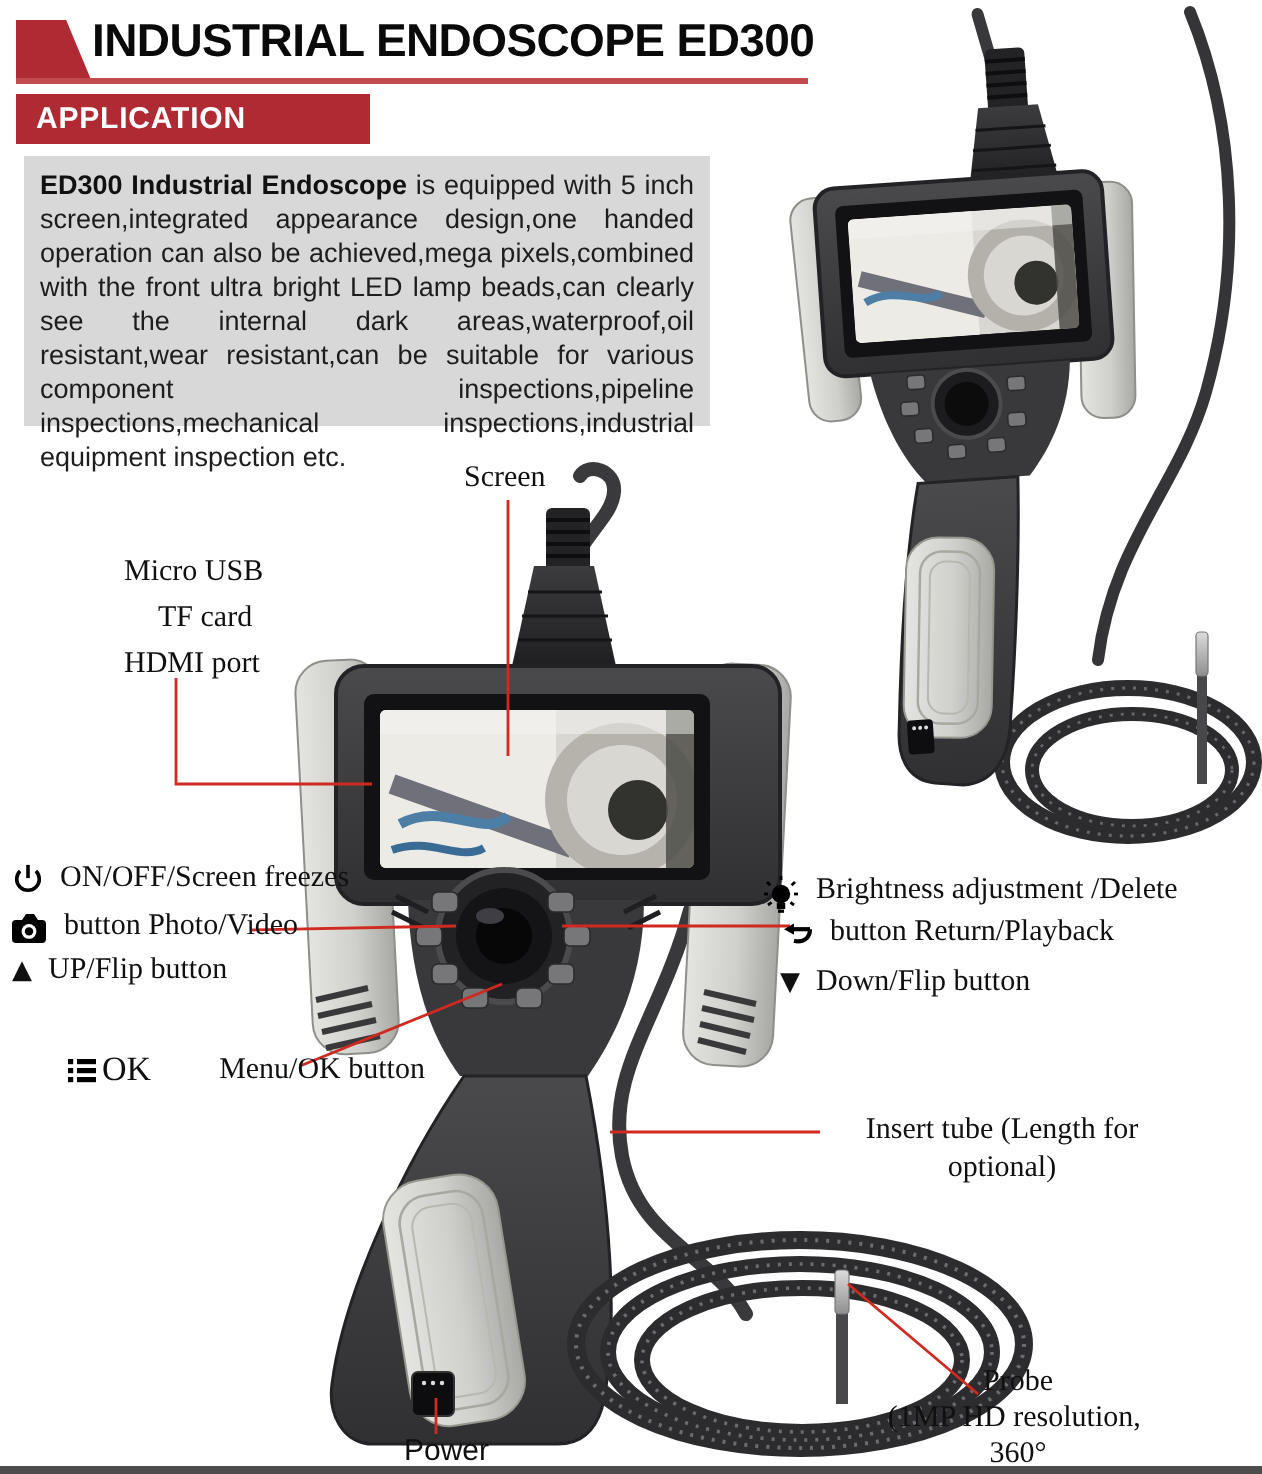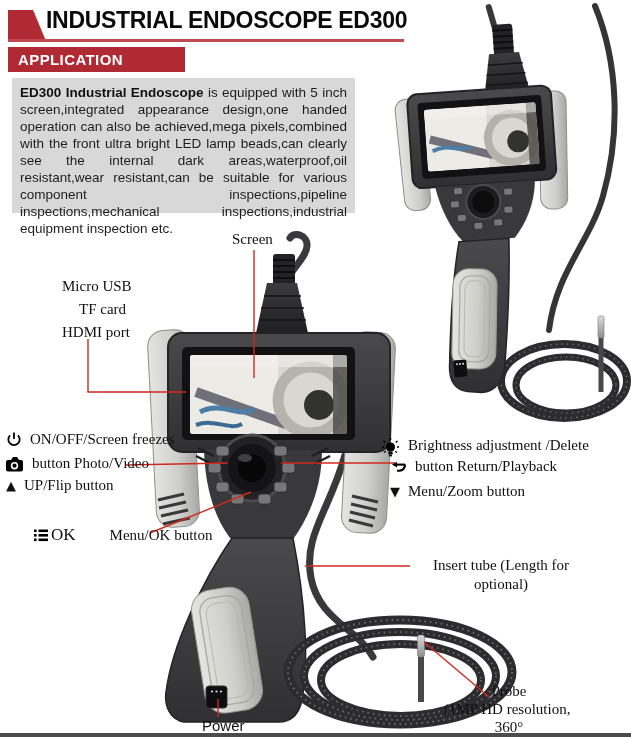--- a/index.html
+++ b/index.html
@@ -323,21 +323,21 @@
       </g>
       <circle cx="9.5" cy="10" r="4.6" fill="#000"></circle>
       <rect x="7.4" y="14.5" width="4.2" height="3" fill="#000"></rect>
       <rect x="8" y="17.8" width="3" height="1.6" fill="#000"></rect>
     </svg>
     <span>Brightness adjustment /Delete</span>
   </div>
 
   <div class="lbl icon-row" style="left:390px;top:483px;">
     <span class="tri">▼</span>
-    <span>Menu/Zoom button</span>
+    <span>Down/Flip button</span>
   </div>
 
   <div class="lbl center-block" style="left:420px;top:556px;width:162px;">
     <div>Insert tube (Length for</div>
     <div>optional)</div>
   </div>
 
   <div class="lbl center-block" style="left:430px;top:682px;width:158px;line-height:18px;">
     <div>Probe</div>
     <div>(1MP HD resolution,&nbsp; 360°</div>

